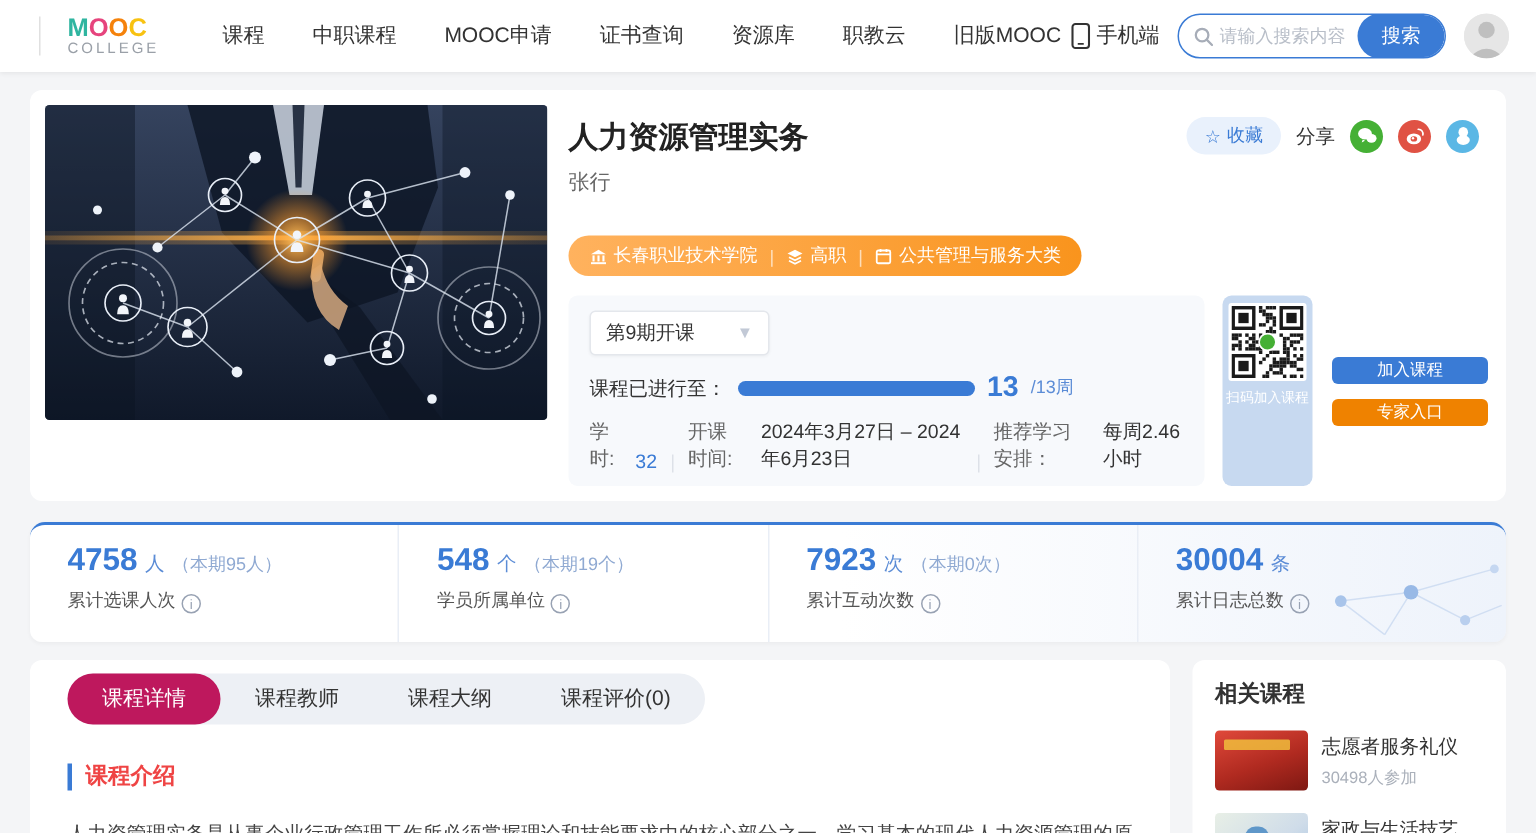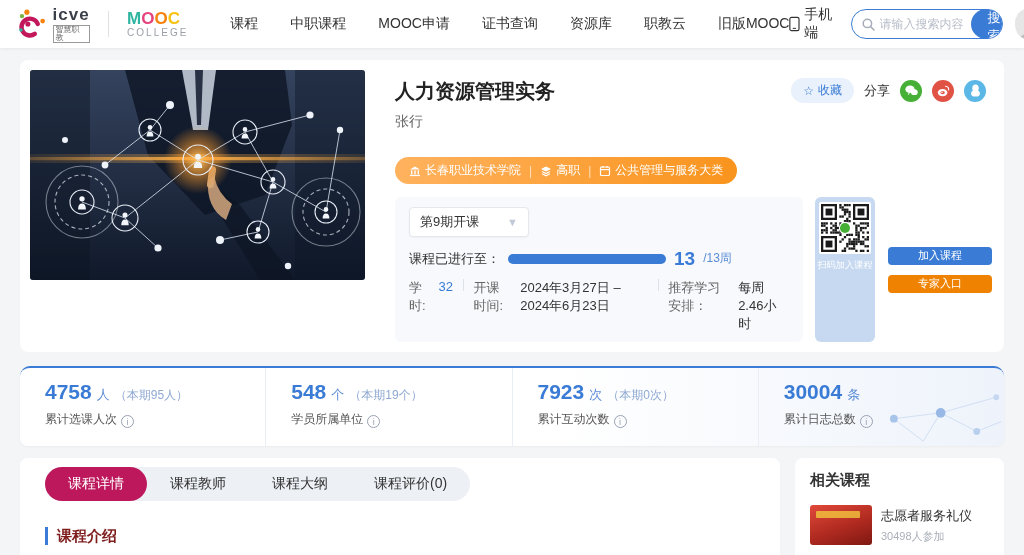--- a/index.html
+++ b/index.html
@@ -34,21 +34,21 @@
   .search-box input::placeholder { color:#b8bec8; }
   .search-icon-wrap { padding-left:10px; display:flex; align-items:center; }
   .search-btn { background:#3a7bd5; color:#fff; border:none; height:30px; padding:0 16px;
     font-size:13px; border-radius:15px; cursor:pointer; font-family:inherit; }
   .avatar { width:30px; height:30px; border-radius:50%; background:#e9e9e9; overflow:hidden; cursor:pointer; }
 
   
   .page { position:absolute; left:20px; right:20px; top:60px; }
 
   
-  .course-card { background:#fff; border-radius:8px; padding:10px; display:flex;gap:16px; }
+  .course-card { background:#fff; border-radius:8px; padding:10px; display:flex; }
   .hero { width:335px; height:210px; border-radius:3px; overflow:hidden; flex:none; }
   .course-main { flex:1; padding:8px 2px 0 14px; position:relative; }
   .course-top { display:flex; align-items:flex-start; }
   .course-title { font-size:20px; font-weight:bold; color:#222; }
   .course-actions { margin-left:auto; display:flex; align-items:center; gap:10px; margin-right:6px; }
   .fav-btn { background:#e9f1fc; color:#3a7bd5; border-radius:13px; font-size:12px;
     padding:4px 12px; display:flex; align-items:center; gap:4px; cursor:pointer; border:none; font-family:inherit; }
   .share-label { font-size:13px; color:#333; }
   .share-ico { width:22px; height:22px; border-radius:50%; display:flex; align-items:center;
     justify-content:center; cursor:pointer; }
@@ -65,21 +65,21 @@
   .session-panel { flex:1; background:#f7f9fc; border-radius:6px; padding:10px 14px 9px; margin-right:12px; }
   .session-select { width:120px; height:30px; background:#fff; border:1px solid #e4e7ec;
     border-radius:4px; display:flex; align-items:center; justify-content:space-between;
     padding:0 10px; font-size:13px; color:#333; cursor:pointer; box-shadow:0 1px 2px rgba(0,0,0,.04); }
   .chevron { color:#c2c9d6; font-size:11px; }
   .progress-row { display:flex; align-items:center; margin-top:12px; gap:8px; }
   .progress-label { font-size:13px; color:#333; }
   .progress-bar { width:158px; height:10px; background:#3a7bd5; border-radius:5px; }
   .progress-num { font-size:19px; font-weight:bold; color:#3a7bd5; line-height:1; }
   .progress-total { font-size:12px; color:#5b8cd6; }
-  .meta-row { display:flex; align-items:flex-start; margin-top:11px; font-size:13px; color:#333; gap:10px; }
+  .meta-row { display:flex; align-items:flex-end; margin-top:11px; font-size:13px; color:#333; gap:10px; }
   .meta-sep { width:1px; height:12px; background:#dde1e8; }
   .meta-label { color:#666; }
   .meta-blue { color:#3a7bd5; }
   .qr-card { width:60px; background:#c7d9f0; border-radius:6px; padding:5px 5px 4px; margin-right:13px;
     display:flex; flex-direction:column; align-items:center; flex:none; }
   .qr-box { width:52px; height:52px; background:#fff; border-radius:2px; display:flex;
     align-items:center; justify-content:center; }
   .qr-caption { font-size:10px; color:#fff; margin-top:4px; white-space:nowrap; transform:scale(.92); }
   .btn-col { display:flex; flex-direction:column; justify-content:center; gap:10px; width:104px; flex:none; }
   .btn { height:18px; border:none; border-radius:4px; color:#fff; font-size:11px; cursor:pointer; font-family:inherit; }
@@ -100,21 +100,21 @@
   .info-icon { display:inline-block; width:13px; height:13px; border:1px solid #98a2b3; border-radius:50%;
     font-size:9px; line-height:12px; text-align:center; color:#98a2b3; cursor:pointer; font-style:normal; }
   .stats-deco { position:absolute; right:0; top:0; height:100%; pointer-events:none; }
 
   
   .content-row { display:flex; gap:15px; margin-top:12px; align-items:flex-start; }
   .detail-card { flex:1; background:#fff; border-radius:8px; padding:9px 25px 40px; min-height:400px; }
   .tabbar { display:inline-flex; background:#edf0f5; border-radius:18px; }
   .tab { padding:8px 23px; font-size:14px; color:#333; border-radius:18px; cursor:pointer; white-space:nowrap; }
   .tab.active { background:#be185d; color:#fff; }
-  .section-title { font-size:15px; font-weight:bold; color:#7f1d1d; border-left:3px solid #3a7bd5;
+  .section-title { font-size:15px; font-weight:bold; color:#ef4444; border-left:3px solid #3a7bd5;
     padding-left:9px; line-height:1.2; }
   .intro-title { margin-top:26px; }
   .intro-text { margin-top:16px; font-size:13px; color:#444; line-height:1.95; text-align:justify; }
 
   
   .sidebar { width:209px; background:#fff; border-radius:8px; padding:13px 15px 18px; flex:none; }
   .sidebar-title { font-size:15px; font-weight:bold; color:#333; }
   .rel-item { display:flex; gap:9px; margin-top:15px; cursor:pointer; align-items:flex-start; }
   .rel-thumb { width:62px; height:40px; border-radius:3px; flex:none; overflow:hidden; position:relative; }
   .thumb-volunteer { background:linear-gradient(160deg,#e0493a 0%,#b02a20 55%,#7e1812 100%); }
@@ -125,34 +125,20 @@
     background:#5f97c9; border-radius:7px 7px 2px 2px; }
   .rel-info { padding-top:3px; }
   .rel-name { font-size:13px; color:#333; line-height:1.3; }
   .rel-count { font-size:11px; color:#aab0ba; margin-top:4px; }
 </style>
 </head>
 <body>
 
 <div class="header">
   <div class="logo-wrap">
-    <div class="icve-logo">
-      <svg width="30" height="32" viewBox="0 0 30 32">
-        <path d="M20 16 a8.5 8.5 0 1 0 -3 10" fill="none" stroke="#c2185b" stroke-width="4.5" stroke-linecap="round"></path>
-        <circle cx="10" cy="16" r="2.6" fill="#c2185b"></circle>
-        <circle cx="4" cy="8" r="2.2" fill="#7cb342"></circle>
-        <circle cx="9" cy="4" r="2.6" fill="#f5820b"></circle>
-        <circle cx="25" cy="13" r="2.4" fill="#f5820b"></circle>
-        <circle cx="3" cy="22" r="1.8" fill="#2fb5a0"></circle>
-      </svg>
-      <div class="icve-text">
-        <div class="big">icve</div>
-        <div class="sub">智慧职教</div>
-      </div>
-    </div>
     <div class="logo-divider"></div>
     <div class="mooc-logo">
       <div class="mooc-letters">
         <span>M</span><span>O</span><span>O</span><span>C</span>
       </div>
       <div class="mooc-sub">COLLEGE</div>
     </div>
   </div>
 
   <div class="nav">

